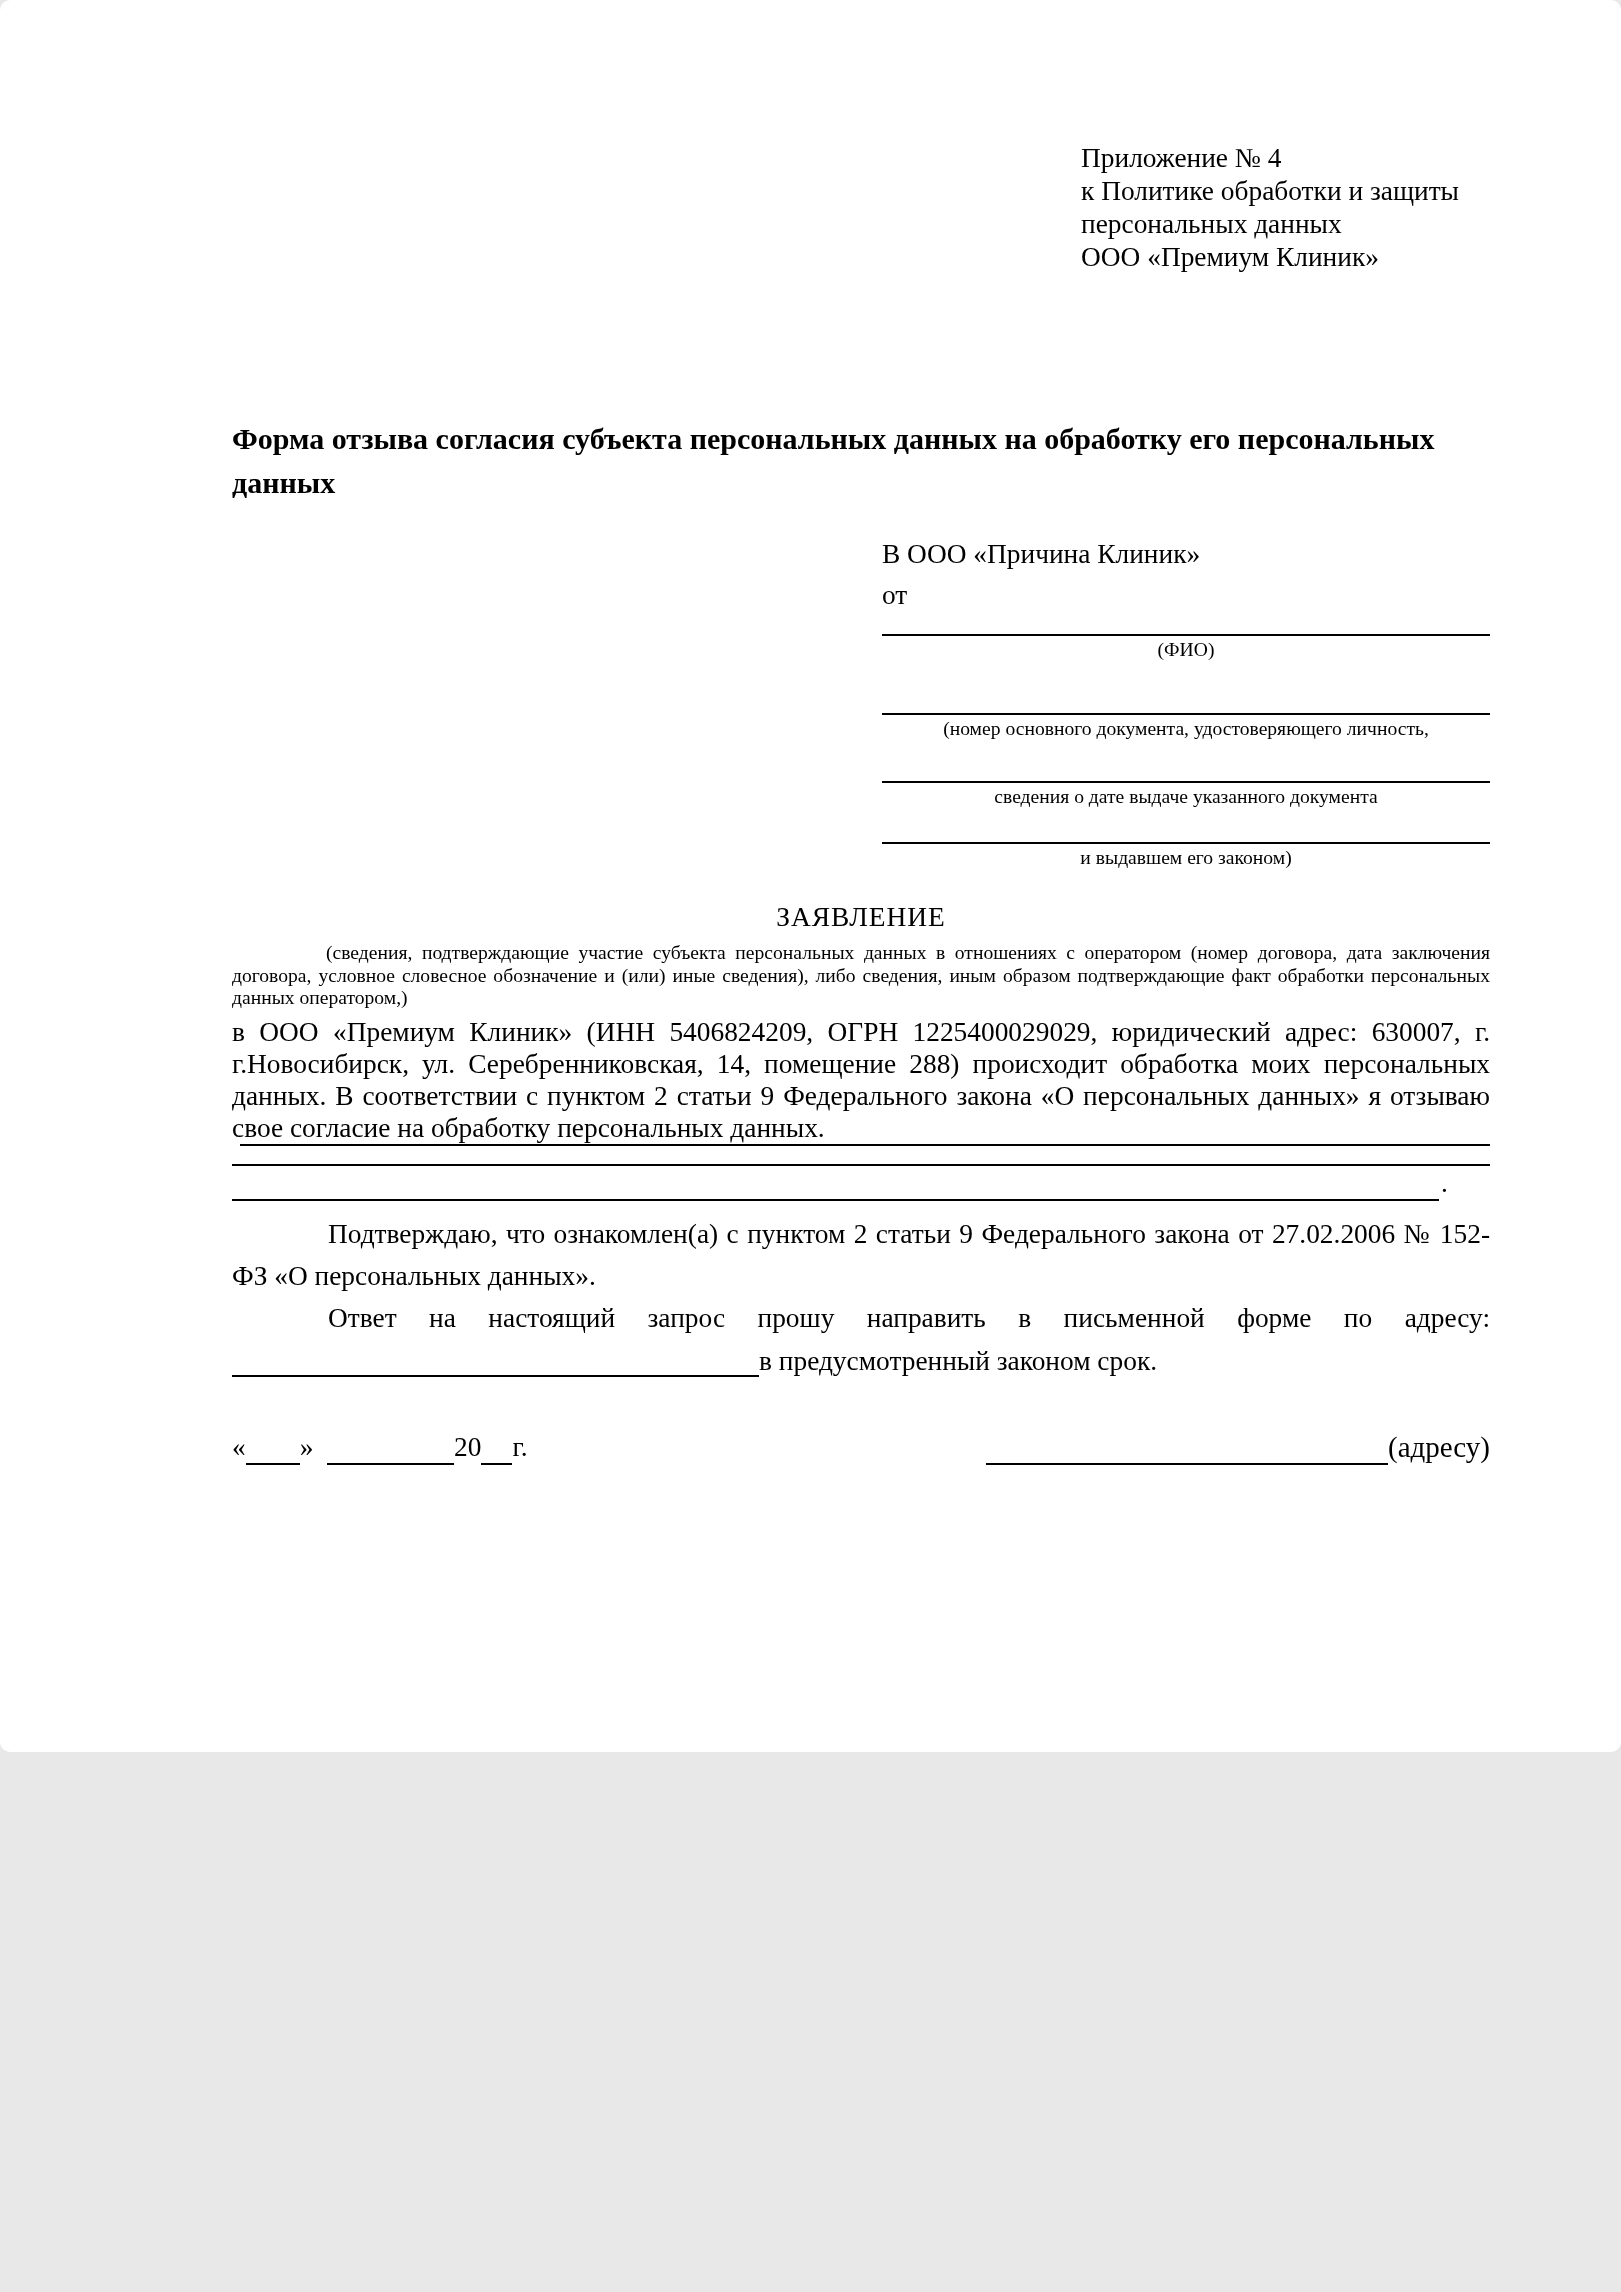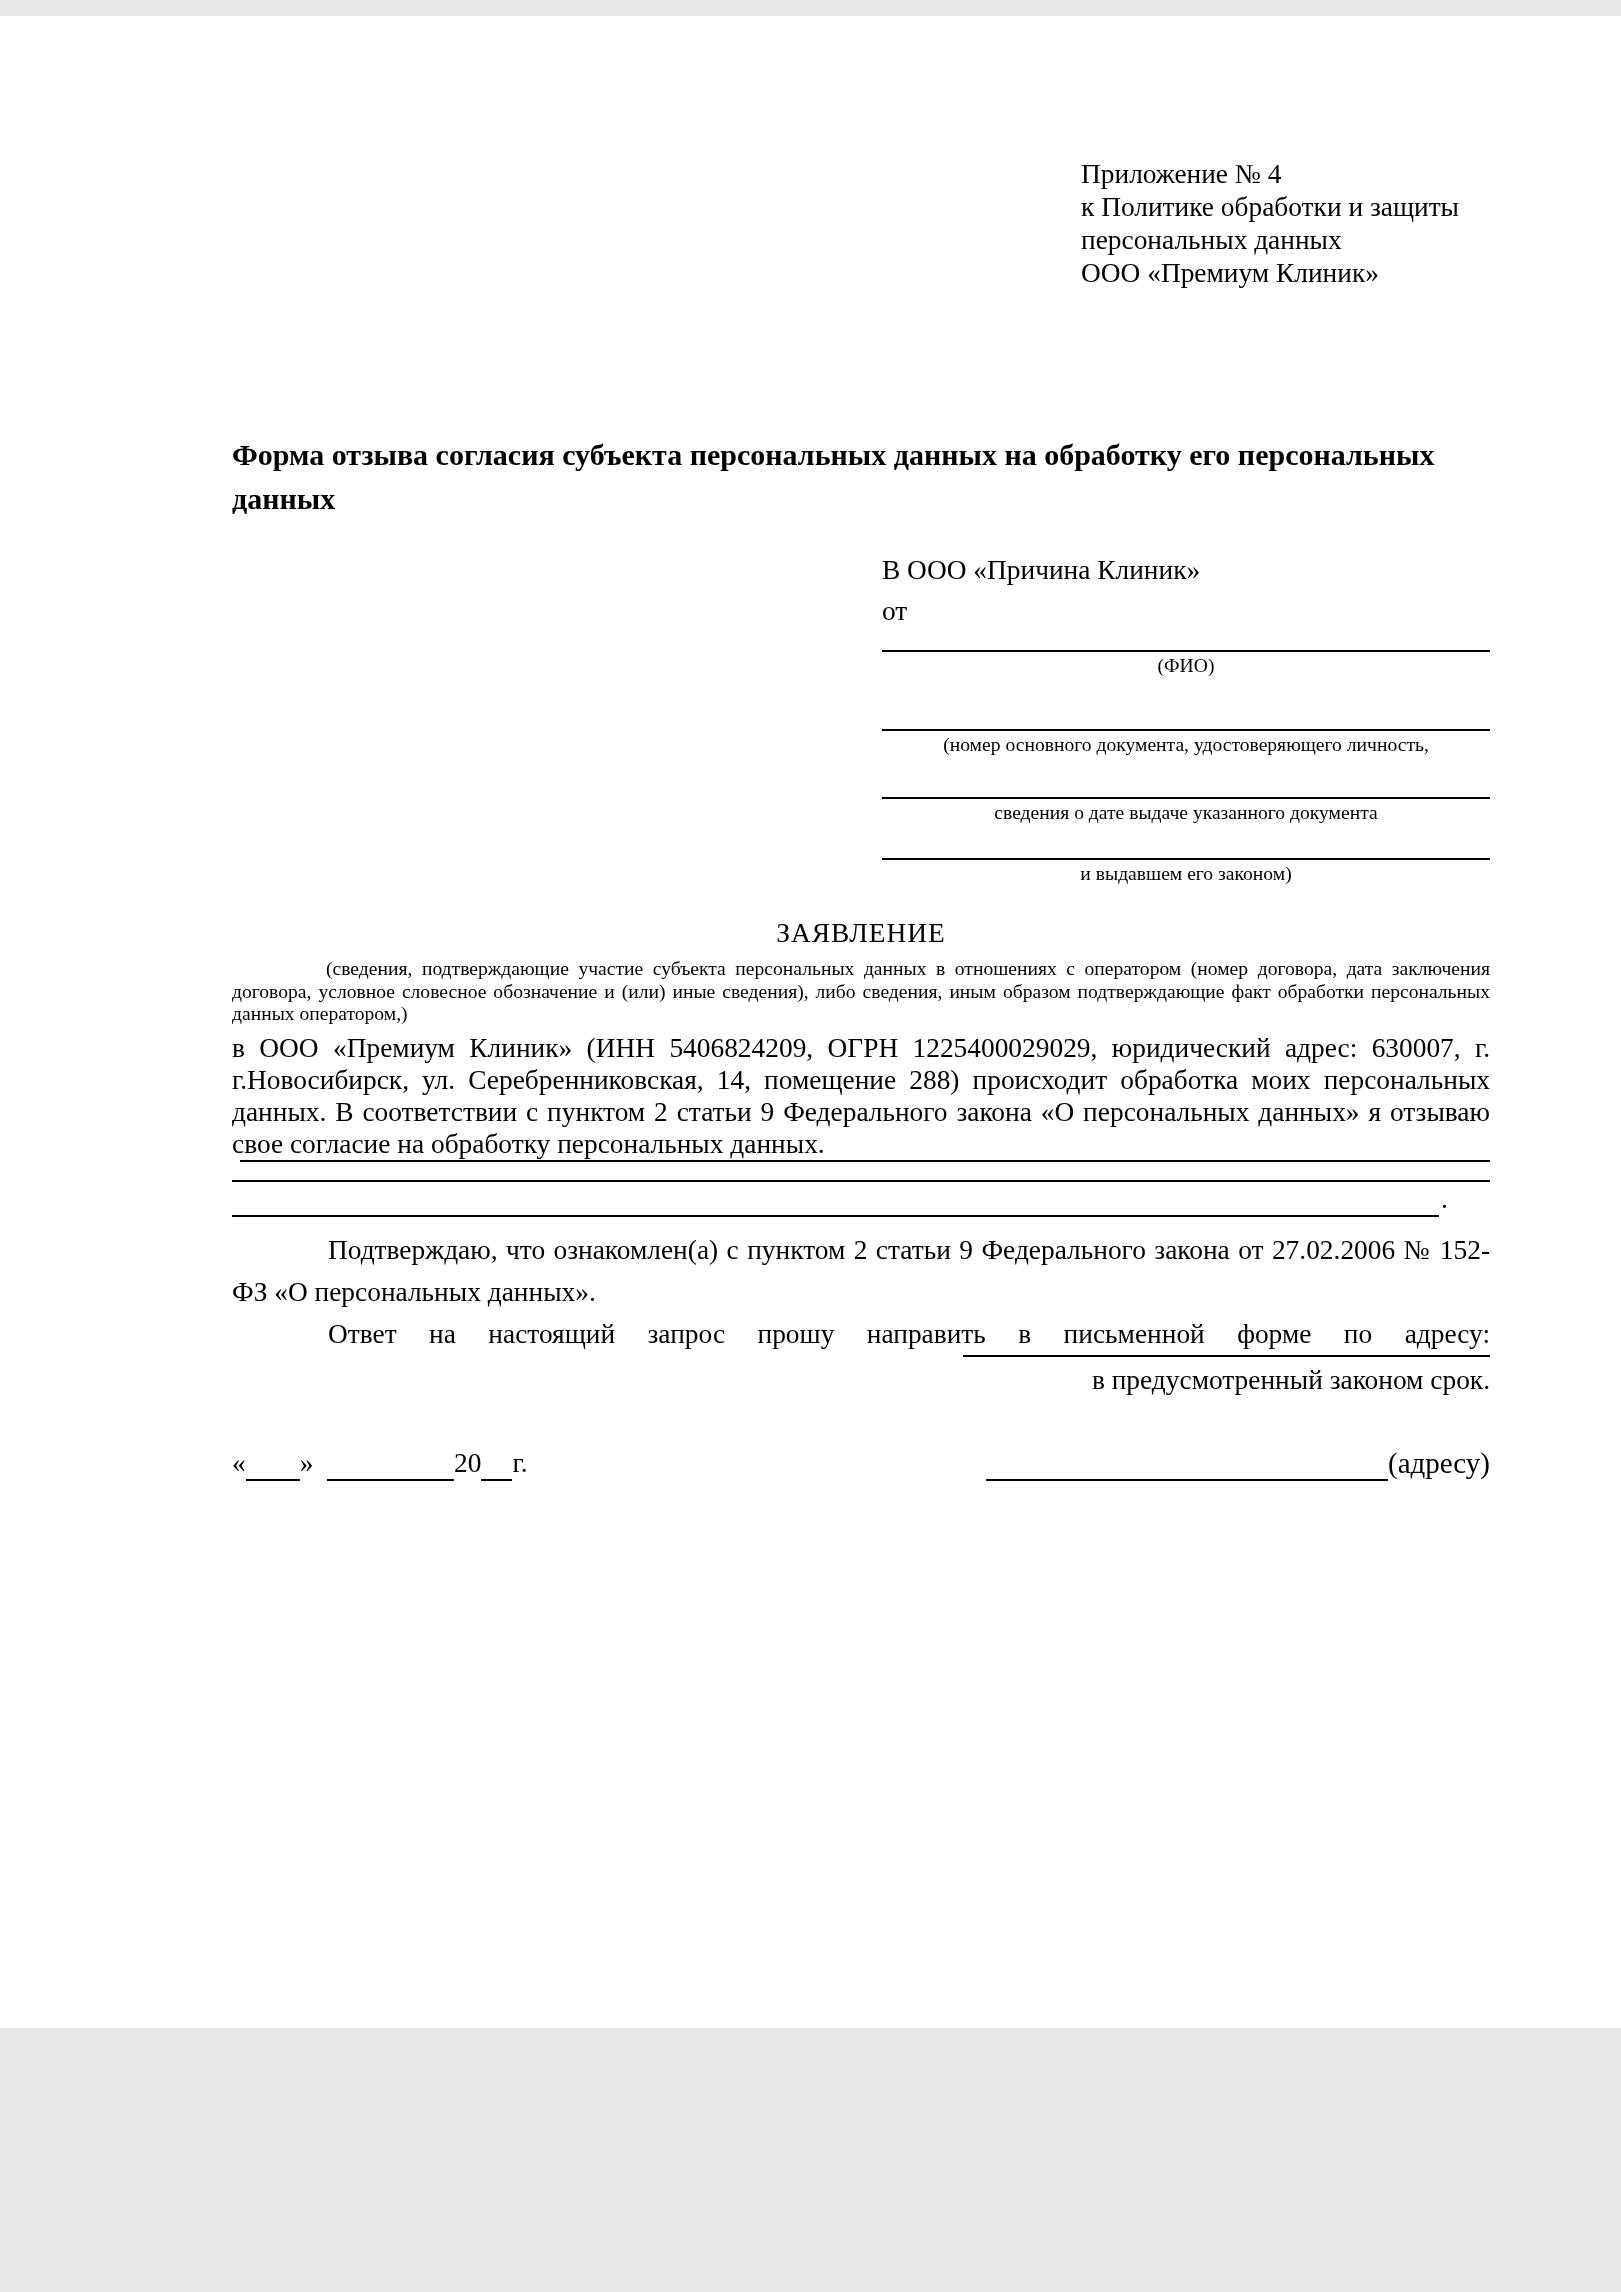--- a/index.html
+++ b/index.html
@@ -1,26 +1,27 @@
 <!DOCTYPE html>
 <html><head>
 <meta charset="utf-8">
 <style>
   html,body{margin:0;padding:0;background:#e8e8e8;}
   .page{
     position:relative;
-    width:1621px;height:2012px;
-    margin:16px auto;
+    width:1621px;height:1752px;
+    margin:0 auto;
     background:#ffffff;
     color:#000000;
     font-family:"Liberation Serif","DejaVu Serif",serif;
     font-size:27.4px;
     box-sizing:border-box;
     padding:142px 131px 0 232px;
     overflow:hidden;
+    border-radius:10px;
   }
   
   .header-block{margin-left:849px;line-height:33px;white-space:nowrap;}
   
   .doc-title{margin-top:143px;text-align:left;font-weight:bold;font-size:30px;line-height:44px;}
   
   .addressee{margin-top:32px;margin-left:650px;width:608px;}
   .addr-to{line-height:35px;}
   .addr-from{line-height:35px;margin-top:5.9px;}
   .addr-field .rule{height:0;border-bottom:2.9px solid #000;}
@@ -40,21 +41,21 @@
   .reason .lead{padding-left:96px;white-space:nowrap;}
   .blank-row{display:flex;align-items:flex-end;}
   .blank-row .rule{border-bottom:2.9px solid #000;}
   .blank-1{height:15.7px;}
   .blank-1 .rule{flex:1;}
   .blank-2{height:35px;line-height:35px;}
   .blank-2 .rule{width:1207px;}
   .blank-2 .period{padding-left:2px;}
   .confirm{margin-top:11.8px;line-height:42px;text-align:justify;text-indent:96px;}
   .response-1{line-height:42px;text-align:justify;text-align-last:justify;text-indent:96px;}
-  .response-2{display:flex;align-items:flex-end;height:42px;line-height:39px;flex-direction:column;}
+  .response-2{display:flex;align-items:flex-end;height:42px;line-height:39px;}
   .response-2 .rule{width:527px;border-bottom:2.9px solid #000;margin-bottom:3.9px;}
   
   .signature-row{display:flex;justify-content:space-between;align-items:flex-end;margin-top:49px;line-height:35px;}
   .sig-left{display:flex;align-items:flex-end;white-space:nowrap;}
   .sig-right{display:flex;align-items:flex-end;white-space:nowrap;font-size:29px;}
   .u{display:inline-block;border-bottom:2.9px solid #000;height:29px;}
   .u-day{width:54px;}
   .u-month{width:127px;margin-left:13.7px;}
   .u-year{width:31px;}
   .u-sign{width:402px;}

